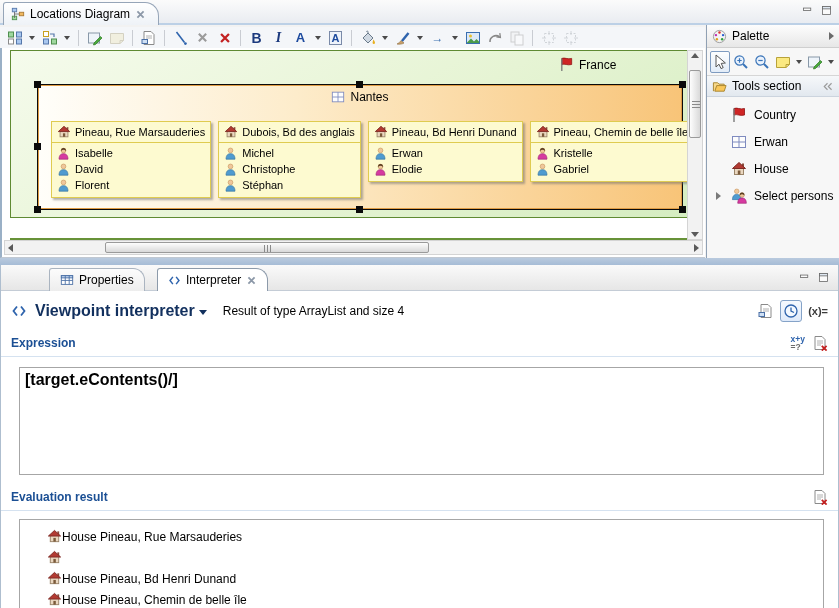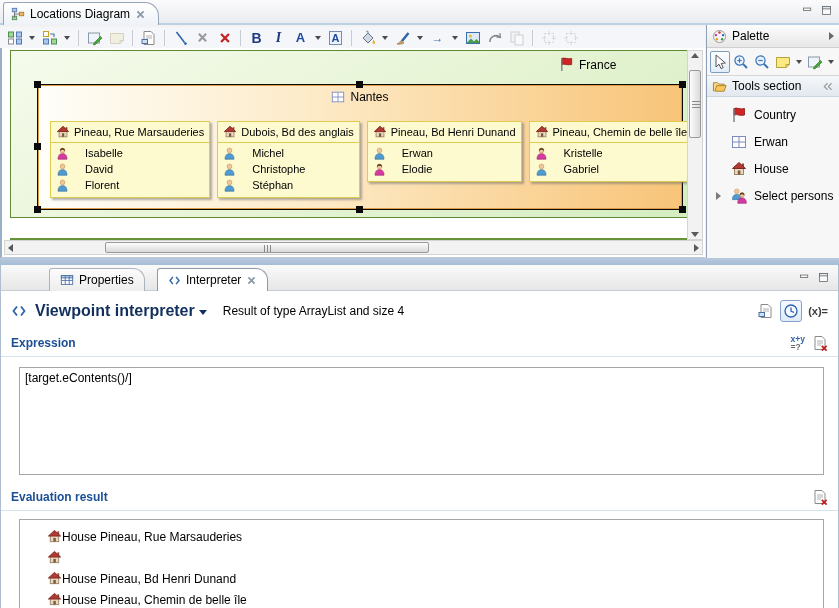--- a/index.html
+++ b/index.html
@@ -42,25 +42,25 @@
 
   #nantes { position:absolute; left:26px; top:33px; width:646px; height:126px; border:1px solid #0a0a0a;
     box-shadow:inset 0 0 0 1px #df9c44;
     background:linear-gradient(to right,#fffefa 0%, #fdeccb 40%, #f8c478 100%); }
   .nantes-title { display:flex; justify-content:center; gap:5px; padding-top:5px; }
   .handle { position:absolute; width:7px; height:7px; background:#0a0a0a; }
   .h-tl{left:-4px;top:-4px;} .h-tc{left:50%;margin-left:-4px;top:-4px;} .h-tr{right:-4px;top:-4px;}
   .h-ml{left:-4px;top:50%;margin-top:-4px;} .h-mr{right:-4px;top:50%;margin-top:-4px;}
   .h-bl{left:-4px;bottom:-4px;} .h-bc{left:50%;margin-left:-4px;bottom:-4px;} .h-br{right:-4px;bottom:-4px;}
 
-  #houses { position:absolute; left:0; top:36px; display:flex; gap:7px; align-items:flex-start;padding-left:12px; }
+  #houses { position:absolute; left:13px; top:36px; display:flex; gap:7px; align-items:flex-start; }
   .house { background:#fdfad0; border:1px solid #dfcb50; box-shadow:2px 2px 2px rgba(110,110,110,.55); font-size:11px; }
   .house-title { display:flex; align-items:center; gap:4px; padding:3px 5px; border-bottom:1px solid #dfcb50; white-space:nowrap; }
   .persons { padding:2px 5px 4px 5px; }
-  .person { display:flex; align-items:center; gap:16px; height:16px; white-space:nowrap; }
+  .person { display:flex; align-items:center; gap:5px; height:16px; white-space:nowrap; }
 
   
   .sb { background:#f2f2f2; border:1px solid #d4d4d4; position:absolute; }
   #vscroll { right:2px; top:2px; width:16px; height:190px; }
   #hscroll { left:2px; bottom:2px; width:699px; height:15px; }
   .sb-btn { position:absolute; display:flex; align-items:center; justify-content:center; }
   .tri-up{width:0;height:0;border-left:4px solid transparent;border-right:4px solid transparent;border-bottom:5px solid #5a5a5a;}
   .tri-dn{width:0;height:0;border-left:4px solid transparent;border-right:4px solid transparent;border-top:5px solid #5a5a5a;}
   .tri-lf{width:0;height:0;border-top:4px solid transparent;border-bottom:4px solid transparent;border-right:5px solid #5a5a5a;}
   .tri-rt{width:0;height:0;border-top:4px solid transparent;border-bottom:4px solid transparent;border-left:5px solid #5a5a5a;}
@@ -108,21 +108,21 @@
 
   .sec-header { display:flex; align-items:center; padding:0 10px; height:20px; margin-top:2px; }
   .sec-title { color:#1b4f94; font-weight:bold; font-size:12px; flex:1; }
   .sec-icons { display:flex; align-items:center; gap:7px; }
   .evalglyph { display:flex; flex-direction:column; line-height:8px; font-size:8.5px; font-weight:bold; color:#2f64ad; }
   .evalglyph .l2 { color:#6a6a6a; }
   .sec-rule { border:none; border-top:1px solid #d5e2f0; margin:3px 0 0 0; }
 
   #expr-box { margin:10px 14px 0 18px; height:108px; border:1px solid #a6a6a6; background:#fff; }
   #expr-box textarea { width:100%; height:100%; border:none; resize:none; outline:none; padding:3px 5px;
-    font-family:"Liberation Sans",sans-serif; font-size:12px; background:transparent; }
+    font-family:"Liberation Sans",sans-serif; font-size:16px; background:transparent;font-weight:bold; }
   #eval-header { margin-top:12px; }
   #eval-box { margin:8px 14px 0 18px; height:115px; border:1px solid #a6a6a6; background:#fff; padding:6px 0 0 27px; }
   .result-item { display:flex; align-items:center; height:21px; }
 </style>
 </head>
 <body>
 
 <svg width="0" height="0" style="position:absolute">
   <defs>
     <symbol id="i-house" viewBox="0 0 16 16">

